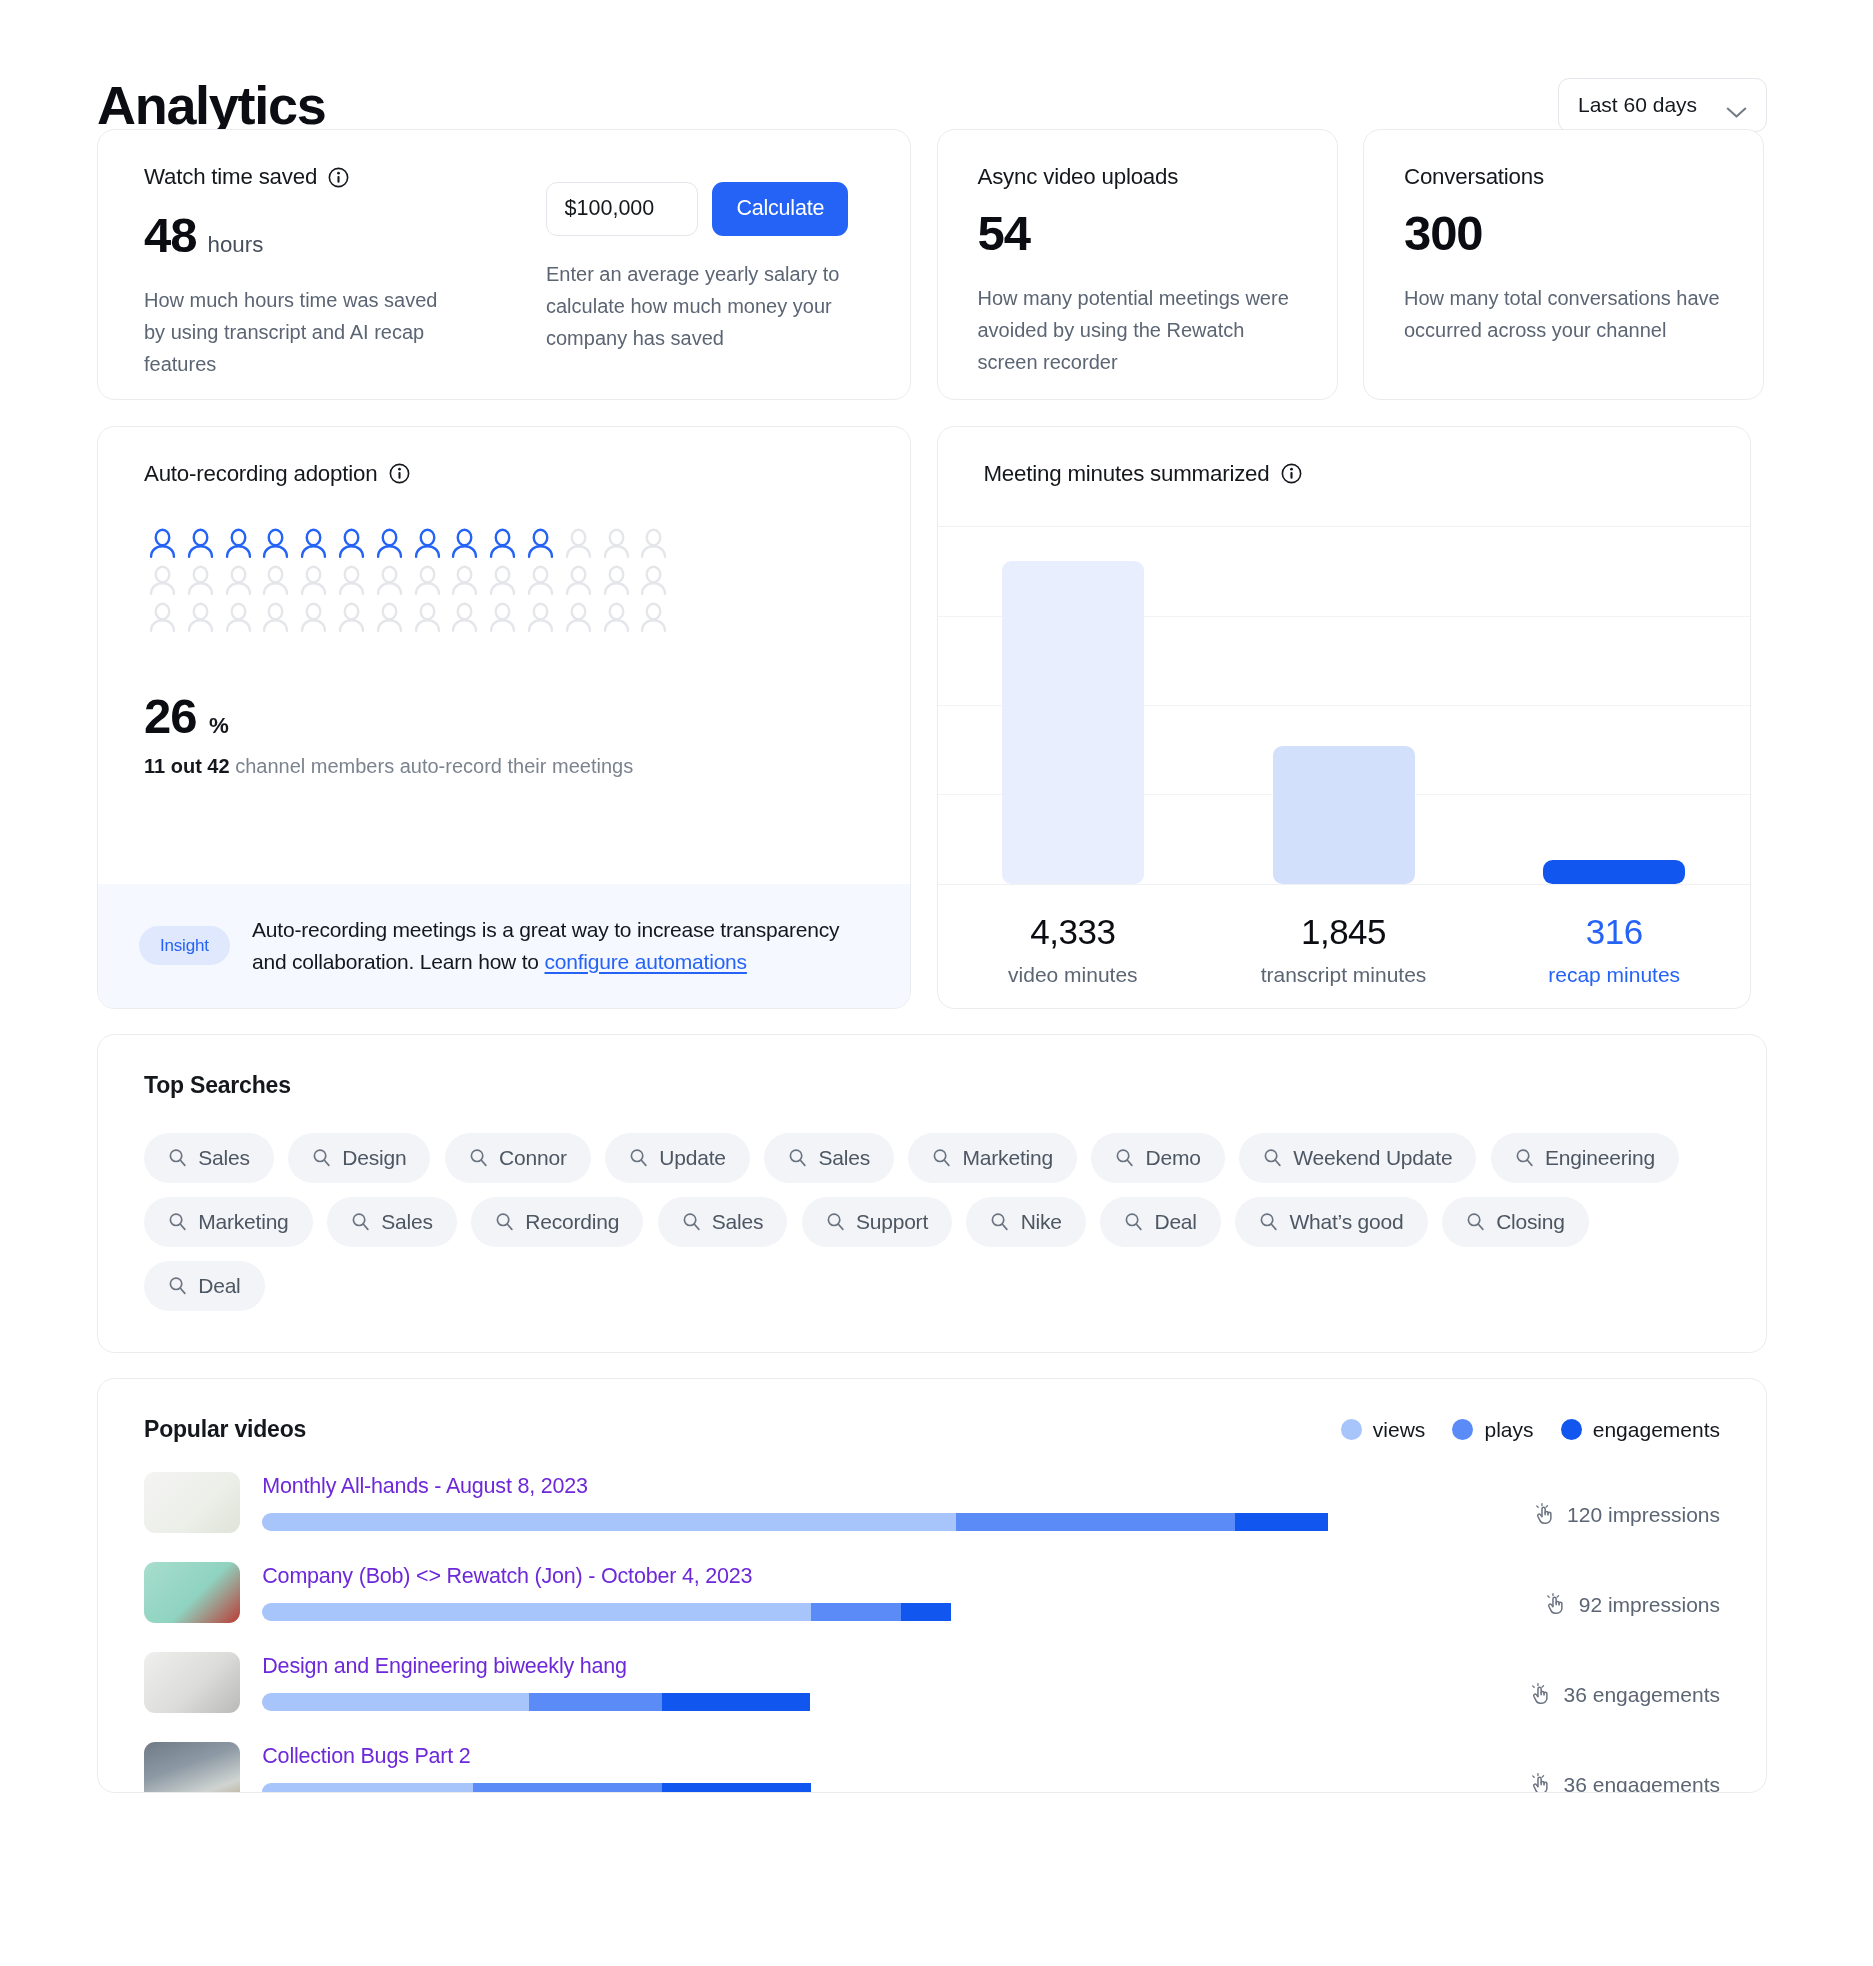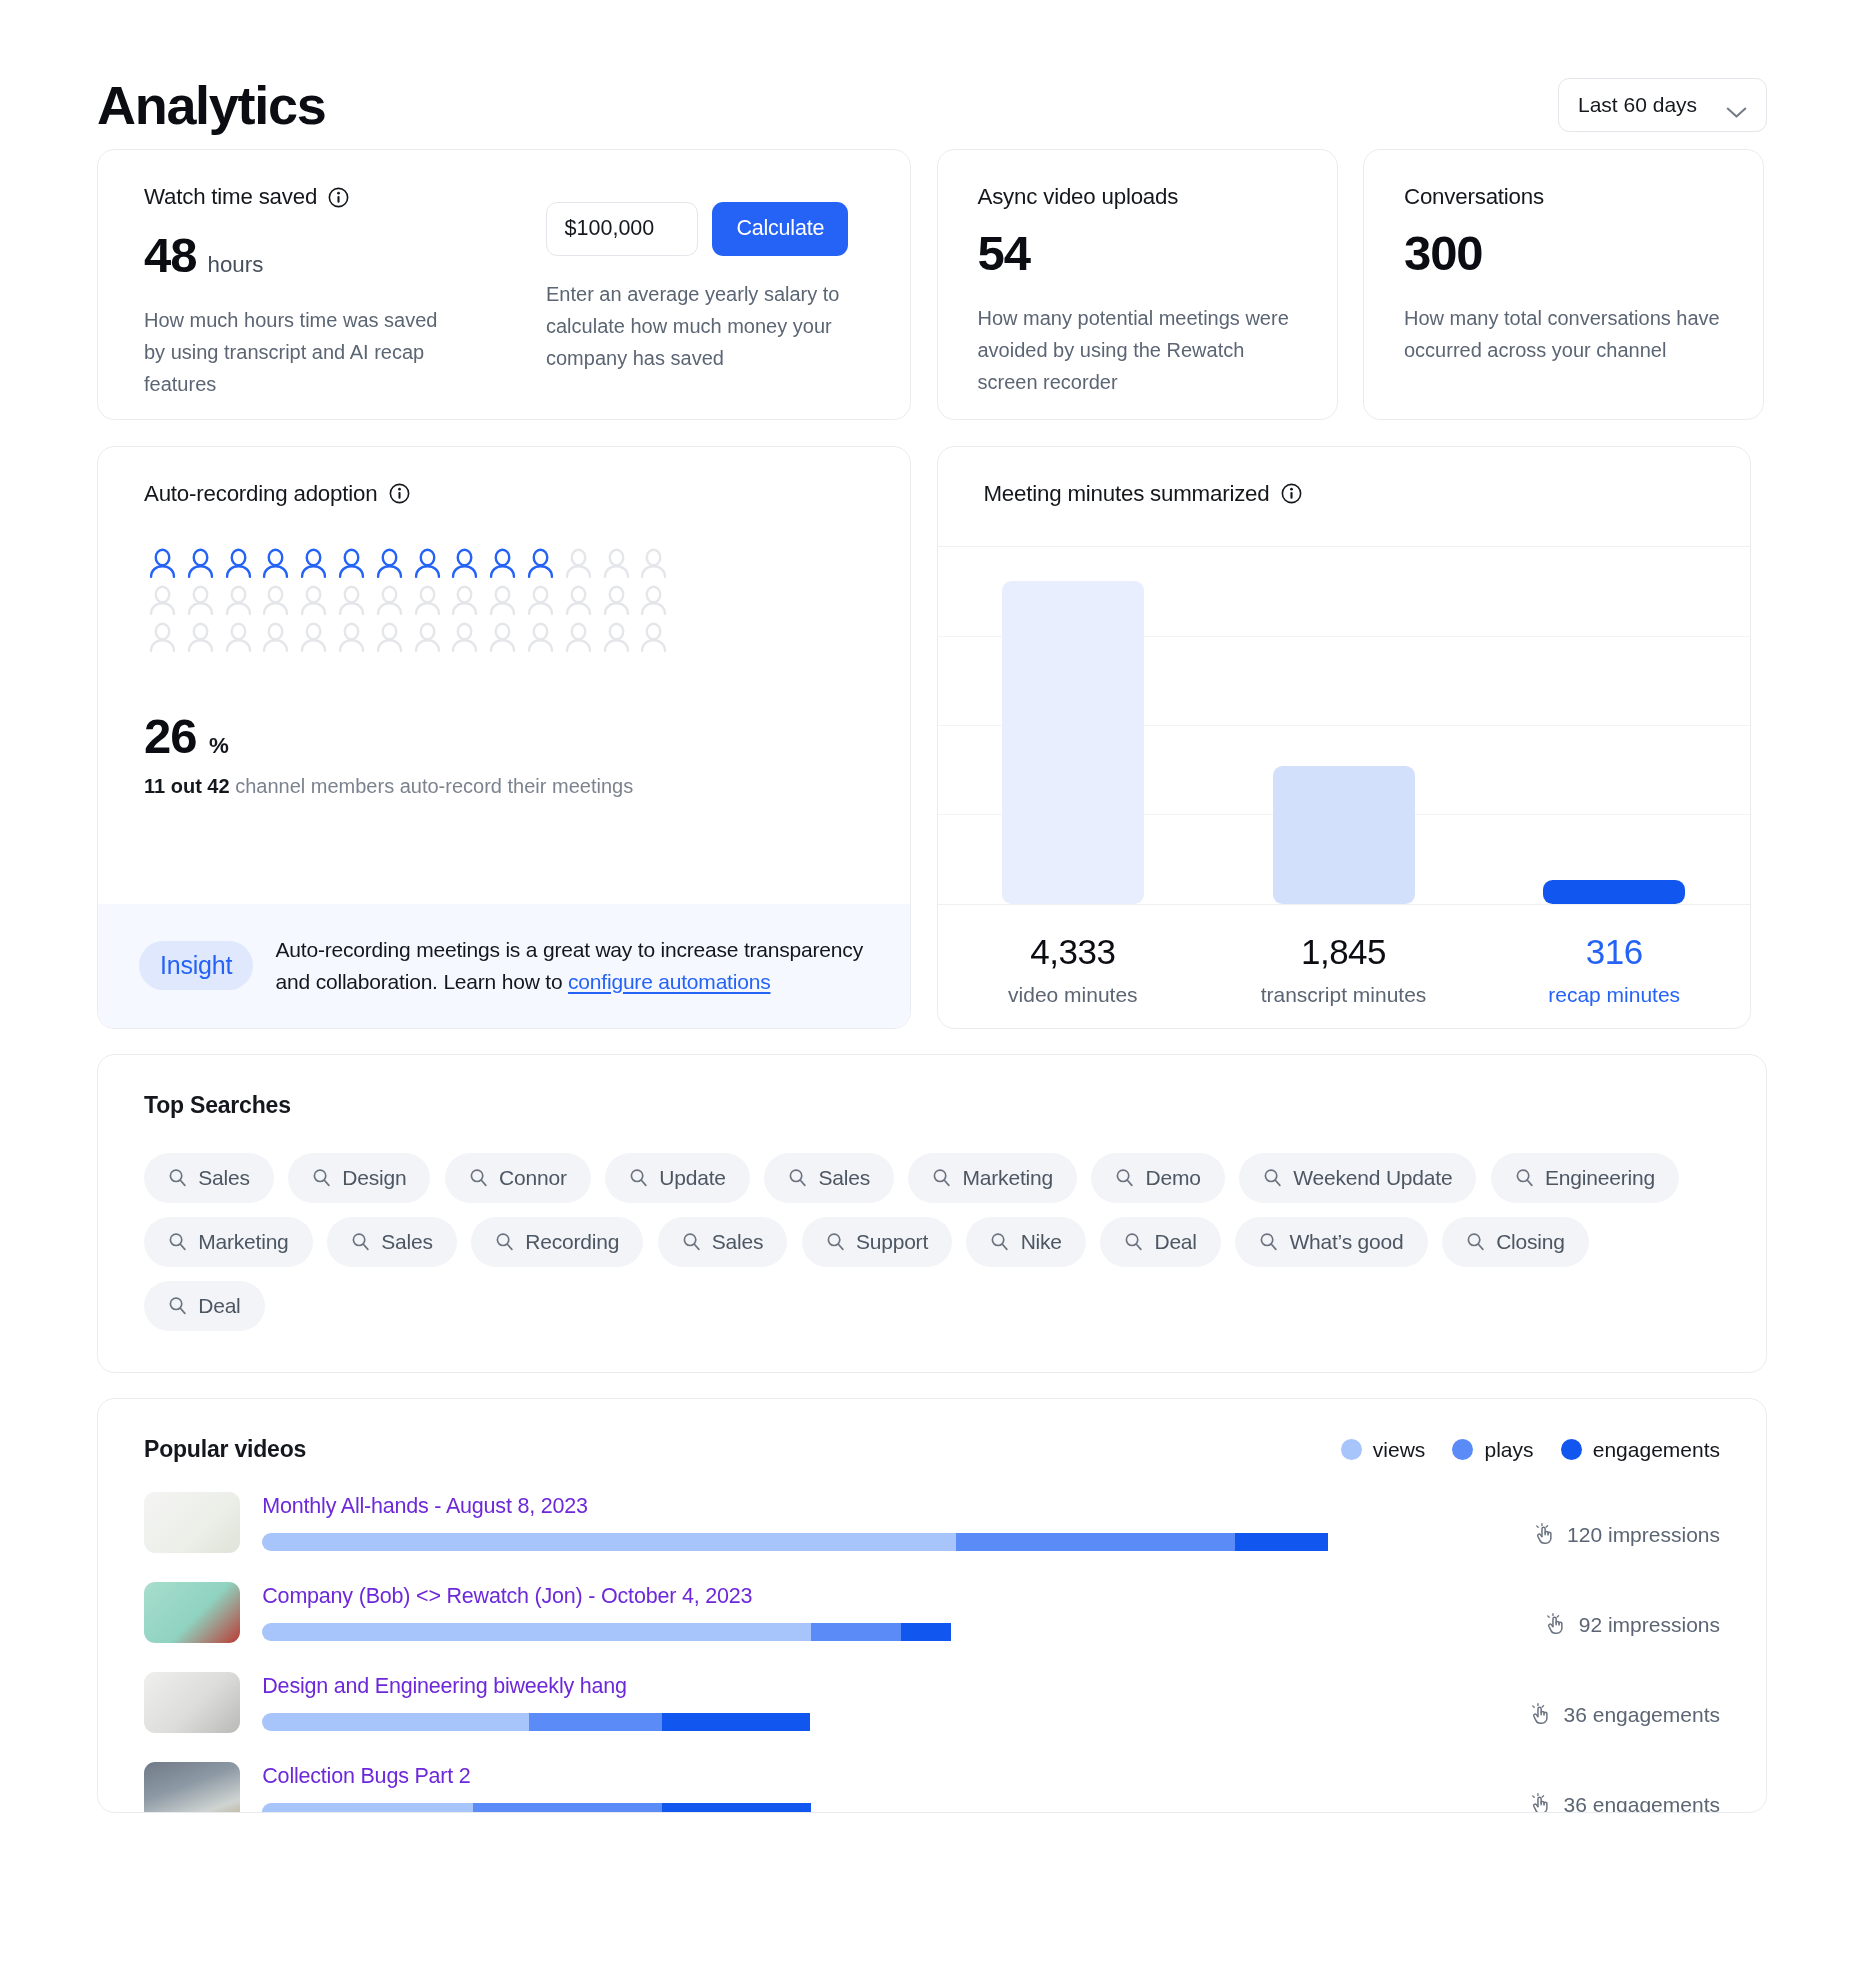--- a/index.html
+++ b/index.html
@@ -27,21 +27,21 @@
     gap: 17.6px;
     width: 209px; height: 54px;
     border: 1.3px solid #e3e6ea; border-radius: 11.2px;
     background: #fff; padding: 0 19px;
     font-size: 21px; color: #15181d;
   }
   .chev { width: 21px; height: 11.2px; flex: 0 0 auto; }
 
   
   .row { display: flex; gap: 25.5px; padding: 0 97px; }
-  .row.r1 { margin-top: 44px; }
+  .row.r1 { margin-top: 24px; }
   .row.r2 { margin-top: 25.5px; }
   .card {
     background: #fff;
     border: 1.3px solid #e9ecef;
     border-radius: 17.6px;
     position: relative;
   }
   .card-title {
     font-size: 22.3px; font-weight: 500; color: #14171c;
     display: flex; align-items: center; gap: 11.2px;
@@ -100,21 +100,21 @@
     margin-top: 12.8px; font-size: 20px; color: #7b838f; line-height: 27px;
   }
   .ratio b { color: #14171c; font-weight: 700; }
   .insight-bar {
     position: absolute; left: 0; right: 0; bottom: 0;
     background: #f5f8ff; display: flex; align-items: center; gap: 22.3px;
     padding: 30px 41px; min-height: 118px;
     border-radius: 0 0 17px 17px;
   }
   .insight-pill {
-    background: #dfe8fd; color: #2563f6; font-size: 25px;
+    background: #dfe8fd; color: #2563f6; font-size: 17px;
     padding: 9.6px 21px; border-radius: 797px; flex: 0 0 auto;
     letter-spacing: -0.2px;
   }
   .insight-text {
     font-size: 21px; line-height: 32px; color: #14171c; letter-spacing: -0.2px;
   }
   .insight-text a {
     color: #2563f6; text-decoration: underline; text-underline-offset: 3.2px;
   }
 

